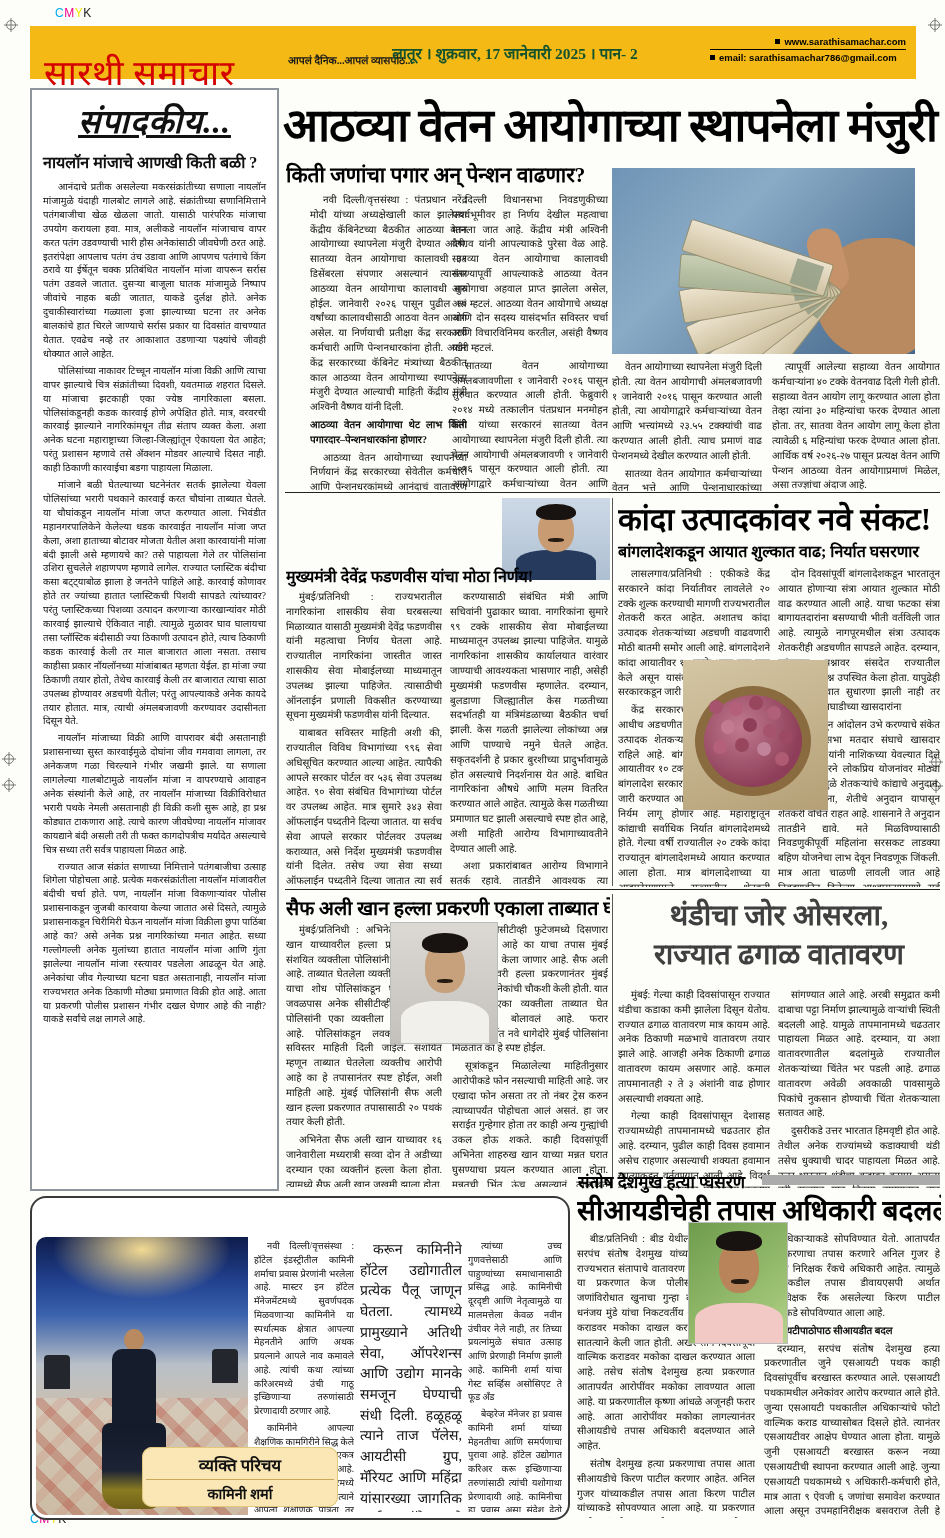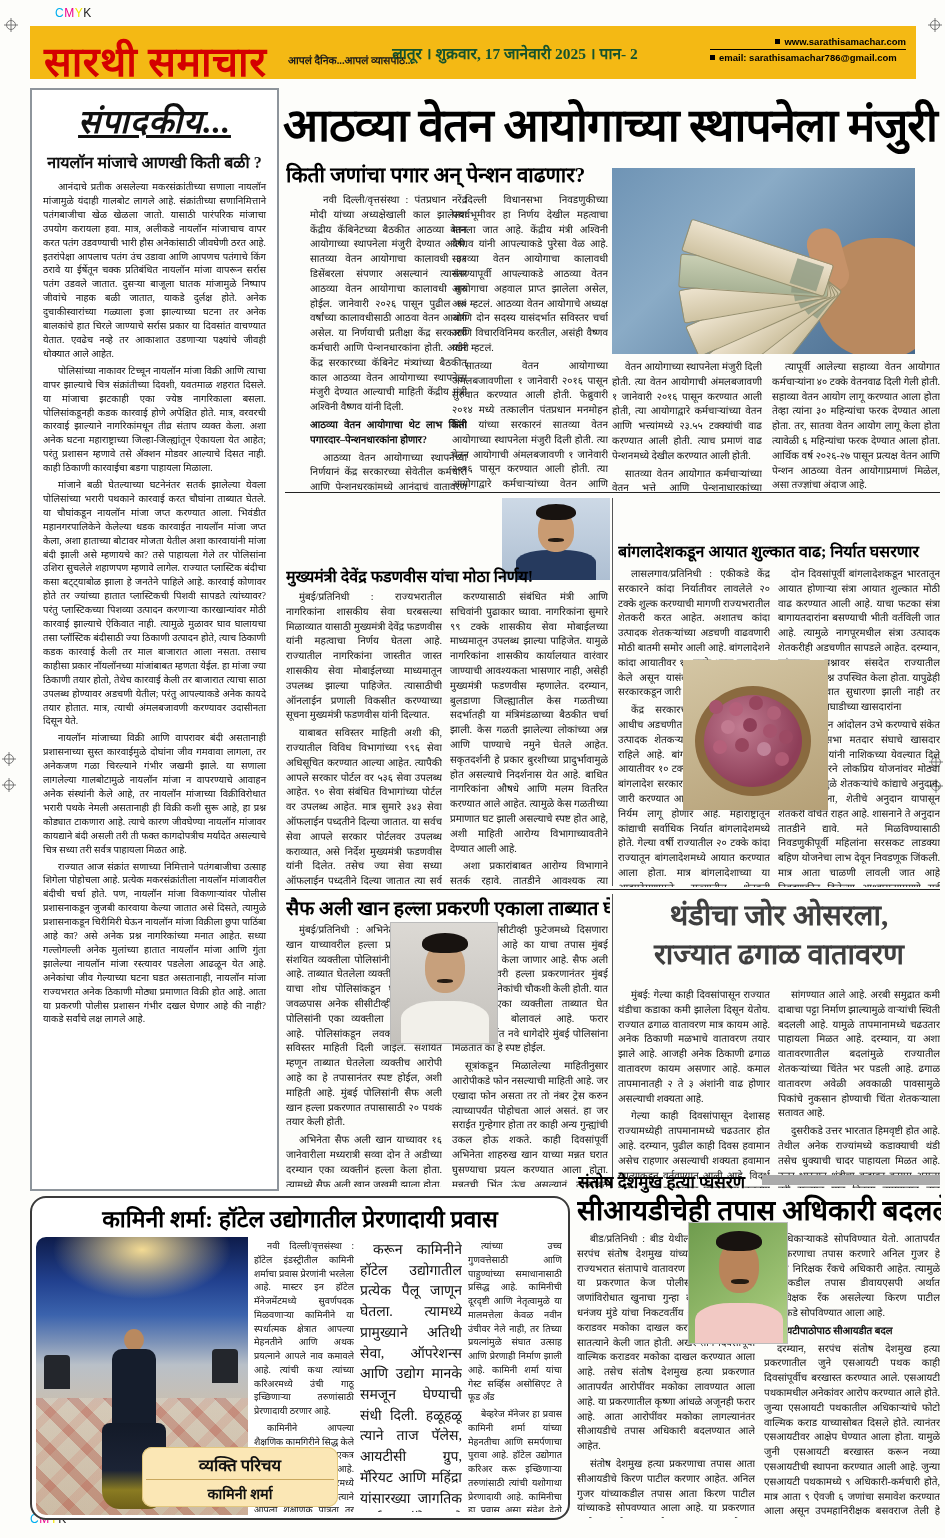--- a/index.html
+++ b/index.html
@@ -9,36 +9,36 @@
 
   
   .regmark{position:absolute;width:14px;height:14px;}
   .regmark svg{display:block;}
   .cmyk{position:absolute;font-family:"Liberation Sans","DejaVu Sans",sans-serif;
         font-weight:normal;font-size:12px;letter-spacing:.5px;}
   .cmyk .c{color:#00AEEF}.cmyk .m{color:#EC008C}.cmyk .y{color:#F2E400}.cmyk .k{color:#1a1a1a}
 
   
   .masthead{position:absolute;left:30px;top:26px;width:886px;height:53px;background:#F4B914;}
-  .mast-title{position:absolute;left:14px;top:6px;font-size:41px;font-weight:bold;color:#D40000;
+  .mast-title{position:absolute;left:14px;top:22px;font-size:35px;font-weight:normal;color:#D40000;
               letter-spacing:.5px;}
   .mast-tagline{position:absolute;left:258px;top:27px;font-size:10.5px;font-weight:bold;color:#1b1b1b;white-space:nowrap;}
   .mast-date{position:absolute;left:320px;top:16px;width:330px;text-align:center;font-size:15.5px;font-weight:bold;color:#14532d;white-space:nowrap;}
   .mast-contact{position:absolute;right:10px;top:8px;width:196px;font-family:"Liberation Sans","DejaVu Sans",sans-serif;
                 font-size:9.5px;font-weight:bold;color:#000;}
   .mast-contact .row{display:flex;align-items:center;gap:4px;padding:2px 0;}
   .mast-contact .row:first-child{border-bottom:1.5px solid #000;justify-content:flex-end;}
   .sqbullet{display:inline-block;width:5px;height:5px;background:#000;flex:0 0 auto;}
 
   
   .edbox{position:absolute;left:30px;top:88px;width:249px;height:1103px;border:2px solid #8e959c;
          background:#fff;padding:6px 11px;overflow:hidden;}
   .ed-title{font-size:33px;font-weight:bold;font-style:italic;text-align:center;
             text-decoration:underline;letter-spacing:1px;margin:2px 0 8px;}
-  .ed-head{font-size:16px;font-weight:bold;text-align:center;margin:0 0 7px;}
+  .ed-head{font-size:16px;font-weight:bold;margin:0 0 7px;}
   .edbox p{font-size:9.6px;line-height:1.45;text-align:justify;text-indent:15px;margin:0 0 3px;}
 
   
   .bodycol{position:absolute;text-align:justify;font-size:10px;line-height:1.48;overflow:hidden;}
   .bodycol p{margin:0 0 3px;text-indent:13px;}
   .colsub{font-weight:bold;text-indent:0 !important;}
   .headline{position:absolute;font-weight:800;color:#000;white-space:nowrap;overflow:hidden;}
 
   .rule-h{position:absolute;border-top:1.5px solid #222;height:0;}
   .rule-v{position:absolute;border-left:1px solid #555;width:0;}
@@ -225,20 +225,21 @@
   <div class="headline" style="left:286px;top:565px;width:324px;font-size:16px;" data-name="govt-subhead">मुख्यमंत्री देवेंद्र फडणवीस यांचा मोठा निर्णय!</div>
   <div class="bodycol" style="left:286px;top:590px;width:156px;height:296px;" data-name="govt-column-1">
     <p data-name="govt-paragraph">मुंबई/प्रतिनिधी : राज्यभरातील नागरिकांना शासकीय सेवा घरबसल्या मिळाव्यात यासाठी मुख्यमंत्री देवेंद्र फडणवीस यांनी महत्वाचा निर्णय घेतला आहे. राज्यातील नागरिकांना जास्तीत जास्त शासकीय सेवा मोबाईलच्या माध्यमातून उपलब्ध झाल्या पाहिजेत. त्यासाठीची ऑनलाईन प्रणाली विकसीत करण्याच्या सूचना मुख्यमंत्री फडणवीस यांनी दिल्यात.</p>
     <p data-name="govt-paragraph">याबाबत सविस्तर माहिती अशी की, राज्यातील विविध विभागांच्या ९९६ सेवा अधिसूचित करण्यात आल्या आहेत. त्यापैकी आपले सरकार पोर्टल वर ५३६ सेवा उपलब्ध आहेत. ९० सेवा संबंधित विभागांच्या पोर्टल वर उपलब्ध आहेत. मात्र सुमारे ३४३ सेवा ऑफलाईन पध्दतीने दिल्या जातात. या सर्वच सेवा आपले सरकार पोर्टलवर उपलब्ध कराव्यात, असे निर्देश मुख्यमंत्री फडणवीस यांनी दिलेत. तसेच ज्या सेवा सध्या ऑफलाईन पध्दतीने दिल्या जातात त्या सर्व ऑनलाईन करण्यासाठी माहिती तंत्रज्ञान विभागाने पुढाकार घ्यावा. येत्या शंभर दिवसात हे काम पूर्ण करा. अनेक सेवा अधिसूचित करण्यात आलेल्या नाहीत, त्या सर्व सेवा अधिसूचित</p>
   </div>
   <div class="bodycol" style="left:450px;top:590px;width:158px;height:296px;" data-name="govt-column-2">
     <p data-name="govt-paragraph">करण्यासाठी संबंधित मंत्री आणि सचिवांनी पुढाकार घ्यावा. नागरिकांना सुमारे ९९ टक्के शासकीय सेवा मोबाईलच्या माध्यमातून उपलब्ध झाल्या पाहिजेत. यामुळे नागरिकांना शासकीय कार्यालयात वारंवार जाण्याची आवश्यकता भासणार नाही, असेही मुख्यमंत्री फडणवीस म्हणालेत. दरम्यान, बुलडाणा जिल्ह्यातील केस गळतीच्या सदर्भातही या मंत्रिमंडळाच्या बैठकीत चर्चा झाली. केस गळती झालेल्या लोकांच्या अन्न आणि पाण्याचे नमुने घेतले आहेत. सकृतदर्शनी हे प्रकार बुरशीच्या प्रादुर्भावामुळे होत असल्याचे निदर्शनास येत आहे. बाधित नागरिकांना औषधे आणि मलम वितरित करण्यात आले आहेत. त्यामुळे केस गळतीच्या प्रमाणात घट झाली असल्याचे स्पष्ट होत आहे, अशी माहिती आरोग्य विभागाच्यावतीने देण्यात आली आहे.</p>
     <p data-name="govt-paragraph">अशा प्रकारांबाबत आरोग्य विभागाने सतर्क रहावे. तातडीने आवश्यक त्या उपाययोजना कराव्यात. तसेच अशाच प्रकारच्या घटना वर्धा येथे आढळून येत आहेत. त्याकडेही लक्ष द्यावे, अशा सूचना मुख्यमंत्री देवेंद्र फडणवीस यांनी दिल्या आहेत.</p>
   </div>
 
+  <div class="headline" style="left:618px;top:497px;width:322px;font-size:31px;" data-name="onion-headline">कांदा उत्पादकांवर नवे संकट!</div>
   <div class="headline" style="left:618px;top:540px;width:322px;font-size:16px;" data-name="onion-subhead">बांगलादेशकडून आयात शुल्कात वाढ; निर्यात घसरणार</div>
   <div class="bodycol" style="left:618px;top:567px;width:152px;height:320px;" data-name="onion-column-1">
     <p data-name="onion-paragraph">लासलगाव/प्रतिनिधी : एकीकडे केंद्र सरकारने कांदा निर्यातीवर लावलेले २० टक्के शुल्क करण्याची मागणी राज्यभरातील शेतकरी करत आहेत. अशातच कांदा उत्पादक शेतकऱ्यांच्या अडचणी वाढवणारी मोठी बातमी समोर आली आहे. बांगलादेशने कांदा आयातीवर १० टक्के शुल्क लागू लागू केले असून यासंबंधीचे पत्रक बांगलादेश सरकारकडून जारी करण्यात आले आहे.</p>
     <p data-name="onion-paragraph">केंद्र सरकारच्या निर्यात शुल्कमुळे आधीच अडचणीत सापडले असताना कांदा उत्पादक शेतकऱ्यांसमोर नवे संकट उभे राहिले आहे. बांगलादेश सरकारने कांदा आयातीवर १० टक्के शुल्क लागू केले आहे. बांगलादेश सरकारकडून यासंबंधी परिपत्रक जारी करण्यात आले असून आजपासून या निर्यम लागू होणार आहे. महाराष्ट्रातून कांद्याची सर्वाधिक निर्यात बांगलादेशमध्ये होते. गेल्या वर्षी राज्यातील २० टक्के कांदा राज्यातून बांगलादेशमध्ये आयात करण्यात आला होता. मात्र बांगलादेशाच्या या आडमुठेपणामुळे राज्यातील शेतकरी संकटात सापडला आहे. ज्याचा परिणाम कांद्याच्या भावावर होण्याची शक्यता असून निर्यातीत घट होण्याची भिती महाराष्ट्र राज्य कांदा उत्पादक शेतकरी संघटनेने वर्तवली आहे.</p>
   </div>
   <div class="bodycol" style="left:778px;top:567px;width:162px;height:320px;" data-name="onion-column-2">
     <p data-name="onion-paragraph">दोन दिवसांपूर्वी बांगलादेशकडून भारतातून आयात होणाऱ्या संत्रा आयात शुल्कात मोठी वाढ करण्यात आली आहे. याचा फटका संत्रा बागायतदारांना बसण्याची भीती वर्तविली जात आहे. त्यामुळे नागपूरमधील संत्रा उत्पादक शेतकरीही अडचणीत सापडले आहेत. दरम्यान, कांद्याच्या प्रश्नावर संसदेत राज्यातील खासदारांनी प्रश्न उपस्थित केला होता. यापुढेही काद्याच्या भावात सुधारणा झाली नाही तर महाविकास आघाडीच्या खासदारांना</p>
     <p data-name="onion-paragraph">बरोबर घेवून आंदोलन उभे करण्याचे संकेत दिंडोरी लोकसभा मतदार संघाचे खासदार भास्कर भगरे यांनी नाशिकच्या येवल्यात दिले आहेत. सरकारने लोकप्रिय योजनांवर मोठ्या पैसे खर्च त्यामुळे शेतकऱ्यांचे कांद्याचे अनुदान, घरकुल योजना, शेतीचे अनुदान यापासून शेतकरी वंचित राहत आहे. शासनाने ते अनुदान तातडीने द्यावे. मते मिळविण्यासाठी निवडणुकीपूर्वी महिलांना सरसकट लाडक्या बहिण योजनेचा लाभ देवून निवडणूक जिंकली. मात्र आता चाळणी लावली जात आहे निवडणुकीत दिलेल्या आश्वासनाप्रमाणे सर्व महिलांना लाडक्या बहीण योजनेचा लाभ द्यावा असेही भगरे म्हणालेत.</p>
   </div>
   <div class="photo photo-onion" style="left:683px;top:660px;width:145px;height:150px;" data-name="onion-basket-photo">
@@ -270,21 +271,20 @@
   <div class="bodycol" style="left:618px;top:988px;width:152px;height:200px;" data-name="weather-column-1">
     <p data-name="weather-paragraph">मुंबई: गेल्या काही दिवसांपासून राज्यात थंडीचा कडाका कमी झालेला दिसून येतोय. राज्यात ढगाळ वातावरण मात्र कायम आहे. अनेक ठिकाणी मळभाचे वातावरण तयार झाले आहे. आजही अनेक ठिकाणी ढगाळ वातावरण कायम असणार आहे. कमाल तापमानातही २ ते ३ अंशांनी वाढ होणार असल्याची शक्यता आहे.</p>
     <p data-name="weather-paragraph">गेल्या काही दिवसांपासून देशासह राज्यामध्येही तापमानामध्ये चढउतार होत आहे. दरम्यान, पुढील काही दिवस हवामान असेच राहणार असल्याची शक्यता हवामान खात्याकडून वर्तवण्यात आली आहे. विदर्भ तसेच उत्तर महाराष्ट्रात पावसाच्या हलक्या सरी कोसळण्याची शक्यता असल्याचे हवामान खात्याकडून</p>
   </div>
   <div class="bodycol" style="left:778px;top:988px;width:162px;height:200px;" data-name="weather-column-2">
     <p data-name="weather-paragraph">सांगण्यात आले आहे. अरबी समुद्रात कमी दाबाचा पट्टा निर्माण झाल्यामुळे वाऱ्यांची स्थिती बदलली आहे. यामुळे तापमानामध्ये चढउतार पाहायला मिळत आहे. दरम्यान, या अशा वातावरणातील बदलांमुळे राज्यातील शेतकऱ्यांच्या चिंतेत भर पडली आहे. ढगाळ वातावरण अवेळी अवकाळी पावसामुळे पिकांचे नुकसान होण्याची चिंता शेतकऱ्याला सतावत आहे.</p>
     <p data-name="weather-paragraph">दुसरीकडे उत्तर भारतात हिमवृष्टी होत आहे. तेथील अनेक राज्यांमध्ये कडाक्याची थंडी तसेच धुक्याची चादर पाहायला मिळत आहे. उत्तर भारतात थंडीचा कडाका कायम असला तरी राज्यात मात्र दिवसा तापमानात वाढ पाहायला मिळत आहे.</p>
   </div>
 
   <div class="roundbox" style="left:30px;top:1196px;width:540px;height:324px;" data-name="kamini-feature-box"></div>
-  <div class="headline" style="left:42px;top:1202px;width:516px;font-size:23px;text-align:center;" data-name="kamini-headline">कामिनी शर्मा: हॉटेल उद्योगातील प्रेरणादायी प्रवास</div>
   <div class="photo photo-kamini" style="left:36px;top:1237px;width:212px;height:278px;border-radius:10px 0 0 10px;" data-name="kamini-photo">
     <div class="glow" data-name="chandelier-glow"></div>
     <div class="chair" style="left:8px;top:118px;" data-name="chair-shape"></div>
     <div class="chair" style="left:176px;top:112px;" data-name="chair-shape"></div>
     <div class="carpet" data-name="carpet-pattern"></div>
     <div class="whead" data-name="woman-figure"></div>
     <div class="wtop" data-name="woman-figure"></div>
     <div class="wskirt" data-name="woman-figure"></div>
   </div>
   <div class="bodycol" style="left:254px;top:1240px;width:100px;height:272px;font-size:9.3px;" data-name="kamini-column-1">

